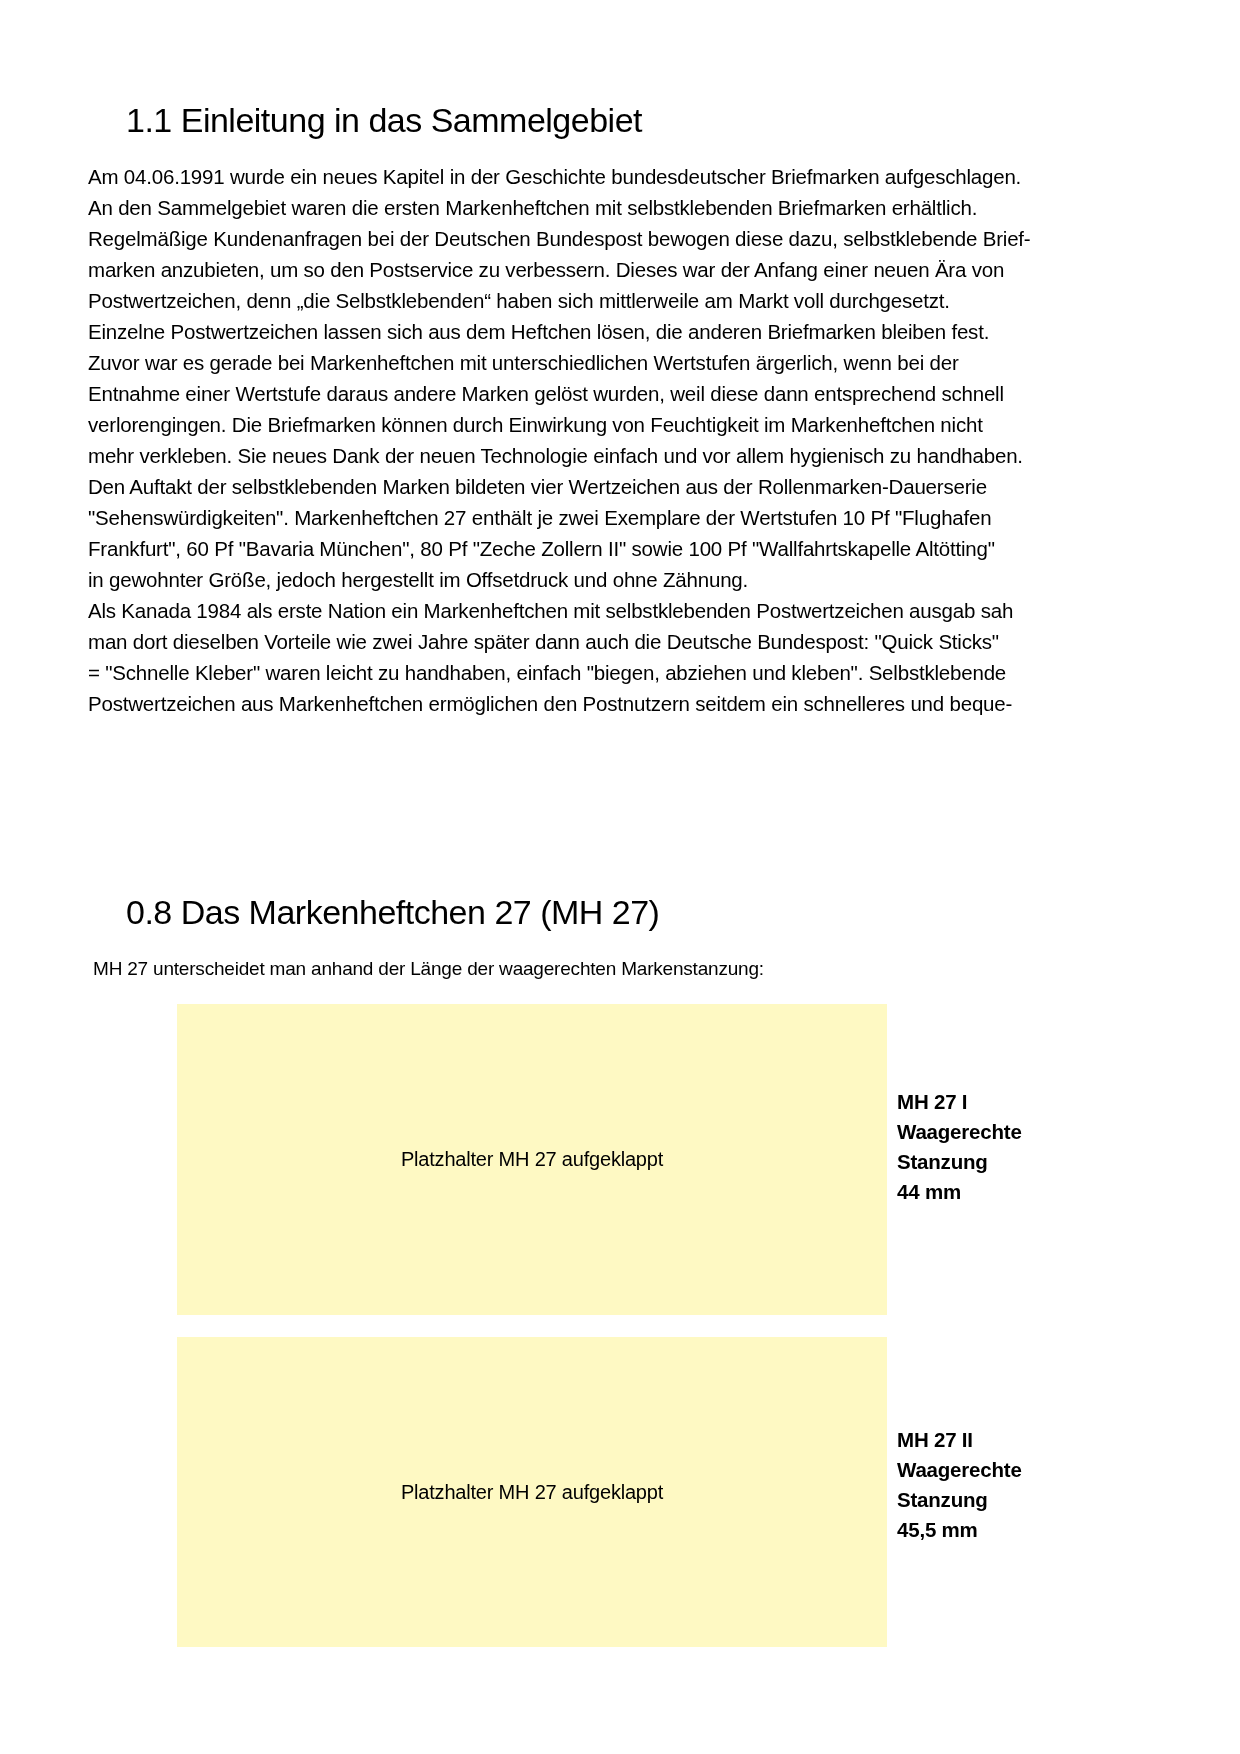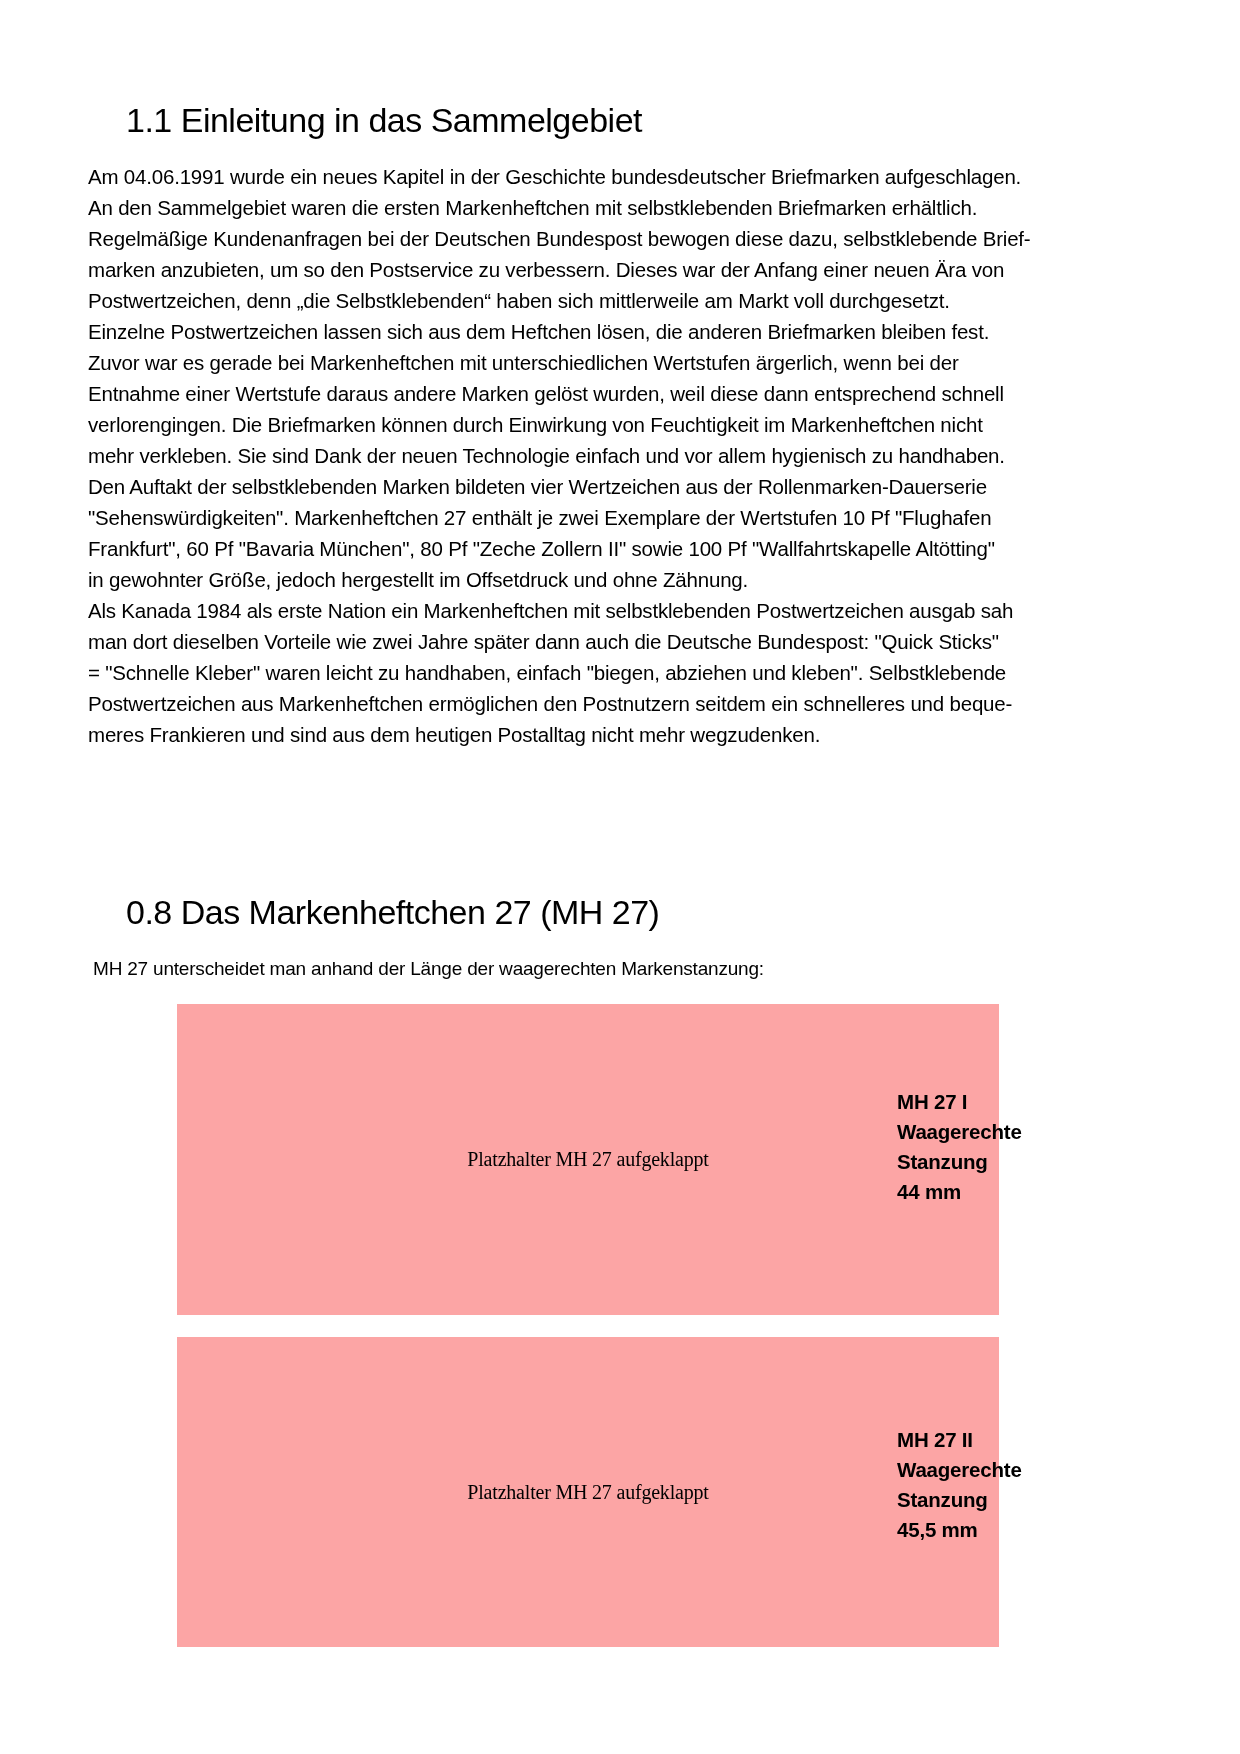--- a/index.html
+++ b/index.html
@@ -25,23 +25,23 @@
     font-size:20.5px; line-height:31px;
     letter-spacing:-0.2px;
   }
   .bodytext .line { white-space:nowrap; height:31px; }
   .introline {
     position:absolute; left:93px; top:958px;
     font-size:19px; letter-spacing:-0.2px;
     white-space:nowrap;
   }
   .ph-box {
-    position:absolute; left:177px; width:822px;
-    background:#fca5a5;
-    display:flex; align-items:center; justify-content:center;font-family:Liberation Serif, serif;
+    position:absolute; left:177px; width:710px;
+    background:#fef9c3;
+    display:flex; align-items:center; justify-content:center;
   }
   #placeholder-box-1 { top:1004px; height:311px; }
   #placeholder-box-2 { top:1337px; height:310px; }
   .ph-box .ph-label {
     font-size:20px; letter-spacing:-0.2px; color:#000000;
     white-space:nowrap;
   }
   .caption {
     position:absolute; left:897px;
     font-size:20.5px; line-height:30px;
@@ -62,30 +62,29 @@
   <div class="bodytext">
     <div class="line">Am 04.06.1991 wurde ein neues Kapitel in der Geschichte bundesdeutscher Briefmarken aufgeschlagen.</div>
     <div class="line">An den Sammelgebiet waren die ersten Markenheftchen mit selbstklebenden Briefmarken erhältlich.</div>
     <div class="line">Regelmäßige Kundenanfragen bei der Deutschen Bundespost bewogen diese dazu, selbstklebende Brief-</div>
     <div class="line">marken anzubieten, um so den Postservice zu verbessern. Dieses war der Anfang einer neuen Ära von</div>
     <div class="line">Postwertzeichen, denn „die Selbstklebenden“ haben sich mittlerweile am Markt voll durchgesetzt.</div>
     <div class="line">Einzelne Postwertzeichen lassen sich aus dem Heftchen lösen, die anderen Briefmarken bleiben fest.</div>
     <div class="line">Zuvor war es gerade bei Markenheftchen mit unterschiedlichen Wertstufen ärgerlich, wenn bei der</div>
     <div class="line">Entnahme einer Wertstufe daraus andere Marken gelöst wurden, weil diese dann entsprechend schnell</div>
     <div class="line">verlorengingen. Die Briefmarken können durch Einwirkung von Feuchtigkeit im Markenheftchen nicht</div>
-    <div class="line">mehr verkleben. Sie sind Dank der neuen Technologie einfach und vor allem hygienisch zu handhaben.</div>
+    <div class="line">mehr verkleben. Sie neues Dank der neuen Technologie einfach und vor allem hygienisch zu handhaben.</div>
     <div class="line">Den Auftakt der selbstklebenden Marken bildeten vier Wertzeichen aus der Rollenmarken-Dauerserie</div>
     <div class="line">"Sehenswürdigkeiten". Markenheftchen 27 enthält je zwei Exemplare der Wertstufen 10 Pf "Flughafen</div>
     <div class="line">Frankfurt", 60 Pf "Bavaria München", 80 Pf "Zeche Zollern II" sowie 100 Pf "Wallfahrtskapelle Altötting"</div>
     <div class="line">in gewohnter Größe, jedoch hergestellt im Offsetdruck und ohne Zähnung.</div>
     <div class="line">Als Kanada 1984 als erste Nation ein Markenheftchen mit selbstklebenden Postwertzeichen ausgab sah</div>
     <div class="line">man dort dieselben Vorteile wie zwei Jahre später dann auch die Deutsche Bundespost: "Quick Sticks"</div>
     <div class="line">= "Schnelle Kleber" waren leicht zu handhaben, einfach "biegen, abziehen und kleben". Selbstklebende</div>
     <div class="line">Postwertzeichen aus Markenheftchen ermöglichen den Postnutzern seitdem ein schnelleres und beque-</div>
-    <div class="line">meres Frankieren und sind aus dem heutigen Postalltag nicht mehr wegzudenken.</div>
   </div>
 
   <div class="heading" id="heading-1-2">0.8 Das Markenheftchen 27 (MH 27)</div>
 
   <div class="introline">MH 27 unterscheidet man anhand der Länge der waagerechten Markenstanzung:</div>
 
   <div class="ph-box" id="placeholder-box-1">
     <span class="ph-label">Platzhalter MH 27 aufgeklappt</span>
   </div>
 

